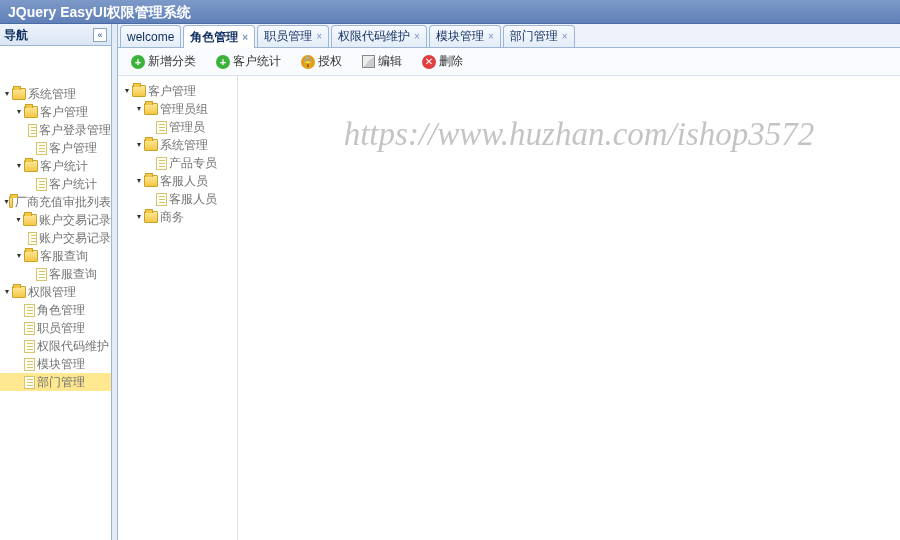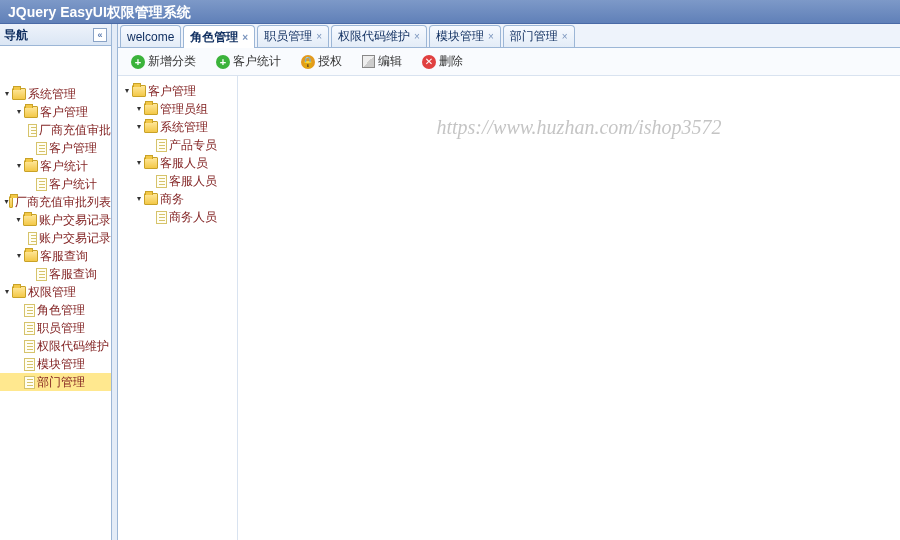--- a/index.html
+++ b/index.html
@@ -100,21 +100,21 @@
   .file-ico {
     width: 11px; height: 13px;
     background: #fffef4;
     border: 1px solid #d6c36b;
   }
   .file-ico::before {
     content:""; position:absolute; left:2px; top:2px;
     width:6px; height:1px; background:#d6c36b;
     box-shadow: 0 3px 0 #d6c36b, 0 6px 0 #d6c36b;
   }
-  .tree-text { color: #7f1d1d; }
+  .tree-text { color: #737373; }
   .split-bar {
     width: 6px;
     background: #e4ecf7;
     border-right: 1px solid #9cb6d6;
     cursor: col-resize;
   }
 
   
   .center {
     flex: 1;
@@ -214,21 +214,21 @@
     flex:1;
     background:#fff;
     position:relative;
   }
   .watermark {
     position:absolute;
     top:40px; left:40px; right:20px;
     text-align:center;
     font-family: "Times New Roman", serif;
     font-style: italic;
-    font-size: 20px;
+    font-size: 33px;
     color: rgba(100,100,100,0.38);
     pointer-events:none;
     user-select:none;
   }
 </style>
 </head>
 <body>
 
 <div class="titlebar">
   <span>JQuery EasyUI权限管理系统</span>
@@ -251,21 +251,21 @@
           <span class="tree-indent"></span>
           <span class="tree-hit">▾</span>
           <span class="folder-ico"></span>
           <span class="tree-text">客户管理</span>
         </div>
         <div class="tree-node">
           <span class="tree-indent"></span>
           <span class="tree-indent"></span>
           <span class="tree-hit"></span>
           <span class="file-ico"></span>
-          <span class="tree-text">厂商充值审批</span>
+          <span class="tree-text">客户登录管理</span>
         </div>
         <div class="tree-node">
           <span class="tree-indent"></span>
           <span class="tree-indent"></span>
           <span class="tree-hit"></span>
           <span class="file-ico"></span>
           <span class="tree-text">客户管理</span>
         </div>
         <div class="tree-node">
           <span class="tree-indent"></span>
@@ -409,20 +409,27 @@
               <span class="tree-text">客户管理</span>
             </div>
             <div class="tree-node">
               <span class="tree-indent"></span>
               <span class="tree-hit">▾</span>
               <span class="folder-ico"></span>
               <span class="tree-text">管理员组</span>
             </div>
             <div class="tree-node">
               <span class="tree-indent"></span>
+              <span class="tree-indent"></span>
+              <span class="tree-hit"></span>
+              <span class="file-ico"></span>
+              <span class="tree-text">管理员</span>
+            </div>
+            <div class="tree-node">
+              <span class="tree-indent"></span>
               <span class="tree-hit">▾</span>
               <span class="folder-ico"></span>
               <span class="tree-text">系统管理</span>
             </div>
             <div class="tree-node">
               <span class="tree-indent"></span>
               <span class="tree-indent"></span>
               <span class="tree-hit"></span>
               <span class="file-ico"></span>
               <span class="tree-text">产品专员</span>
@@ -439,27 +446,20 @@
               <span class="tree-hit"></span>
               <span class="file-ico"></span>
               <span class="tree-text">客服人员</span>
             </div>
             <div class="tree-node">
               <span class="tree-indent"></span>
               <span class="tree-hit">▾</span>
               <span class="folder-ico"></span>
               <span class="tree-text">商务</span>
             </div>
-            <div class="tree-node">
-              <span class="tree-indent"></span>
-              <span class="tree-indent"></span>
-              <span class="tree-hit"></span>
-              <span class="file-ico"></span>
-              <span class="tree-text">商务人员</span>
-            </div>
           </div>
         <div class="detail-area">
           <div class="watermark">https://www.huzhan.com/ishop3572</div>
         </div>
       </div>
     </div>
   </div>
 
 </div>
 

